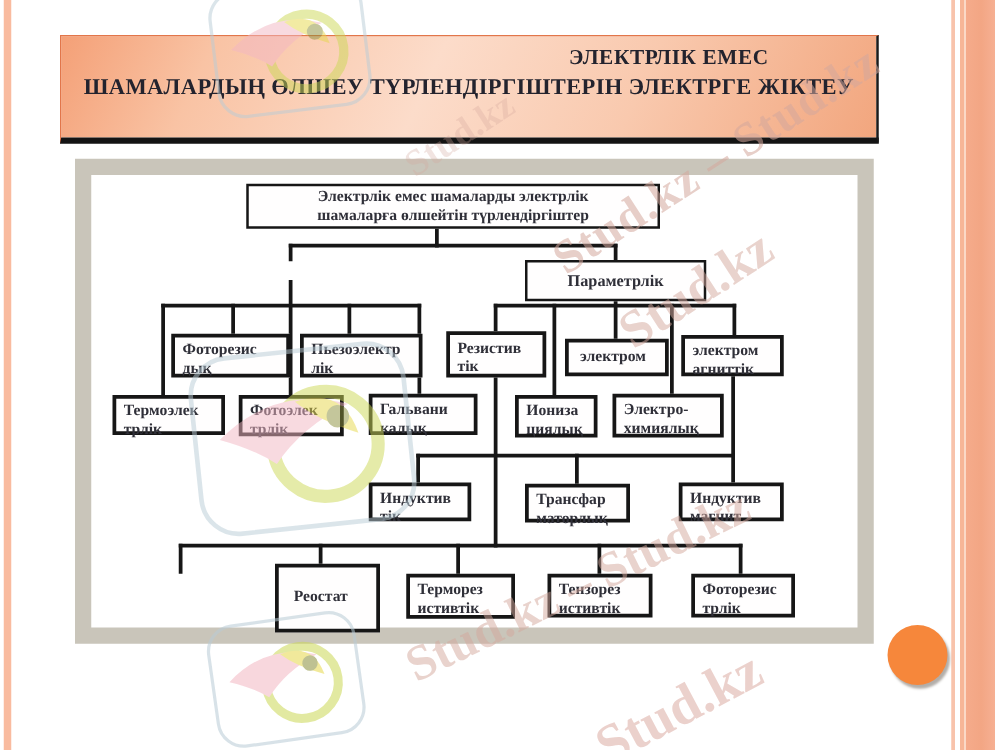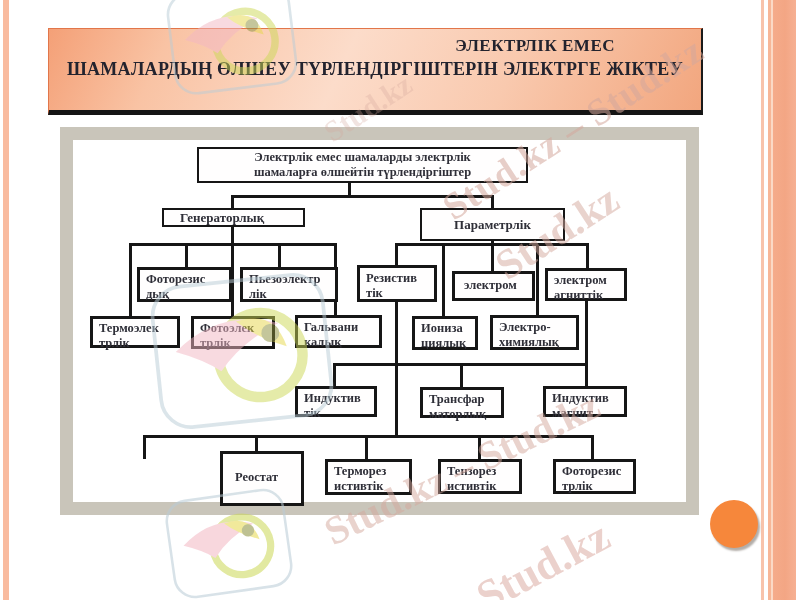--- a/index.html
+++ b/index.html
@@ -93,21 +93,20 @@
   <div class="vl" style="left:460px;top:363px;height:25px"></div>
   <div class="hl" style="left:143px;top:435px;width:451px"></div>
   <div class="vl" style="left:143px;top:435px;height:24px"></div>
   <div class="vl" style="left:255px;top:435px;height:17px"></div>
   <div class="vl" style="left:365px;top:435px;height:25px"></div>
   <div class="vl" style="left:478px;top:435px;height:25px"></div>
   <div class="vl" style="left:591px;top:435px;height:25px"></div>
 
   <div class="node b2 tcenter" style="left:197px;top:147px;width:331px;height:36px;padding-top:1px">Электрлік емес шамаларды электрлік
 шамаларға өлшейтін түрлендіргіштер</div>
-  <div class="node b2 vcenter fs13" style="left:162px;top:208px;width:143px;height:19px;padding:0 0 0 16px">Генераторлық</div>
   <div class="node b2 vcenter hcenter fs13" style="left:420px;top:208px;width:145px;height:33px;padding:0">Параметрлік</div>
 
   <div class="node" style="left:137px;top:267px;width:95px;height:35px">Фоторезис
 дық</div>
   <div class="node" style="left:240px;top:267px;width:98px;height:35px">Пьезоэлектр
 лік</div>
   <div class="node" style="left:357px;top:265px;width:80px;height:37px;padding-top:3px">Резистив
 тік</div>
   <div class="node vcenter" style="left:452px;top:271px;width:83px;height:30px;padding:0 0 0 9px">электром</div>
   <div class="node" style="left:545px;top:268px;width:82px;height:33px">электром

